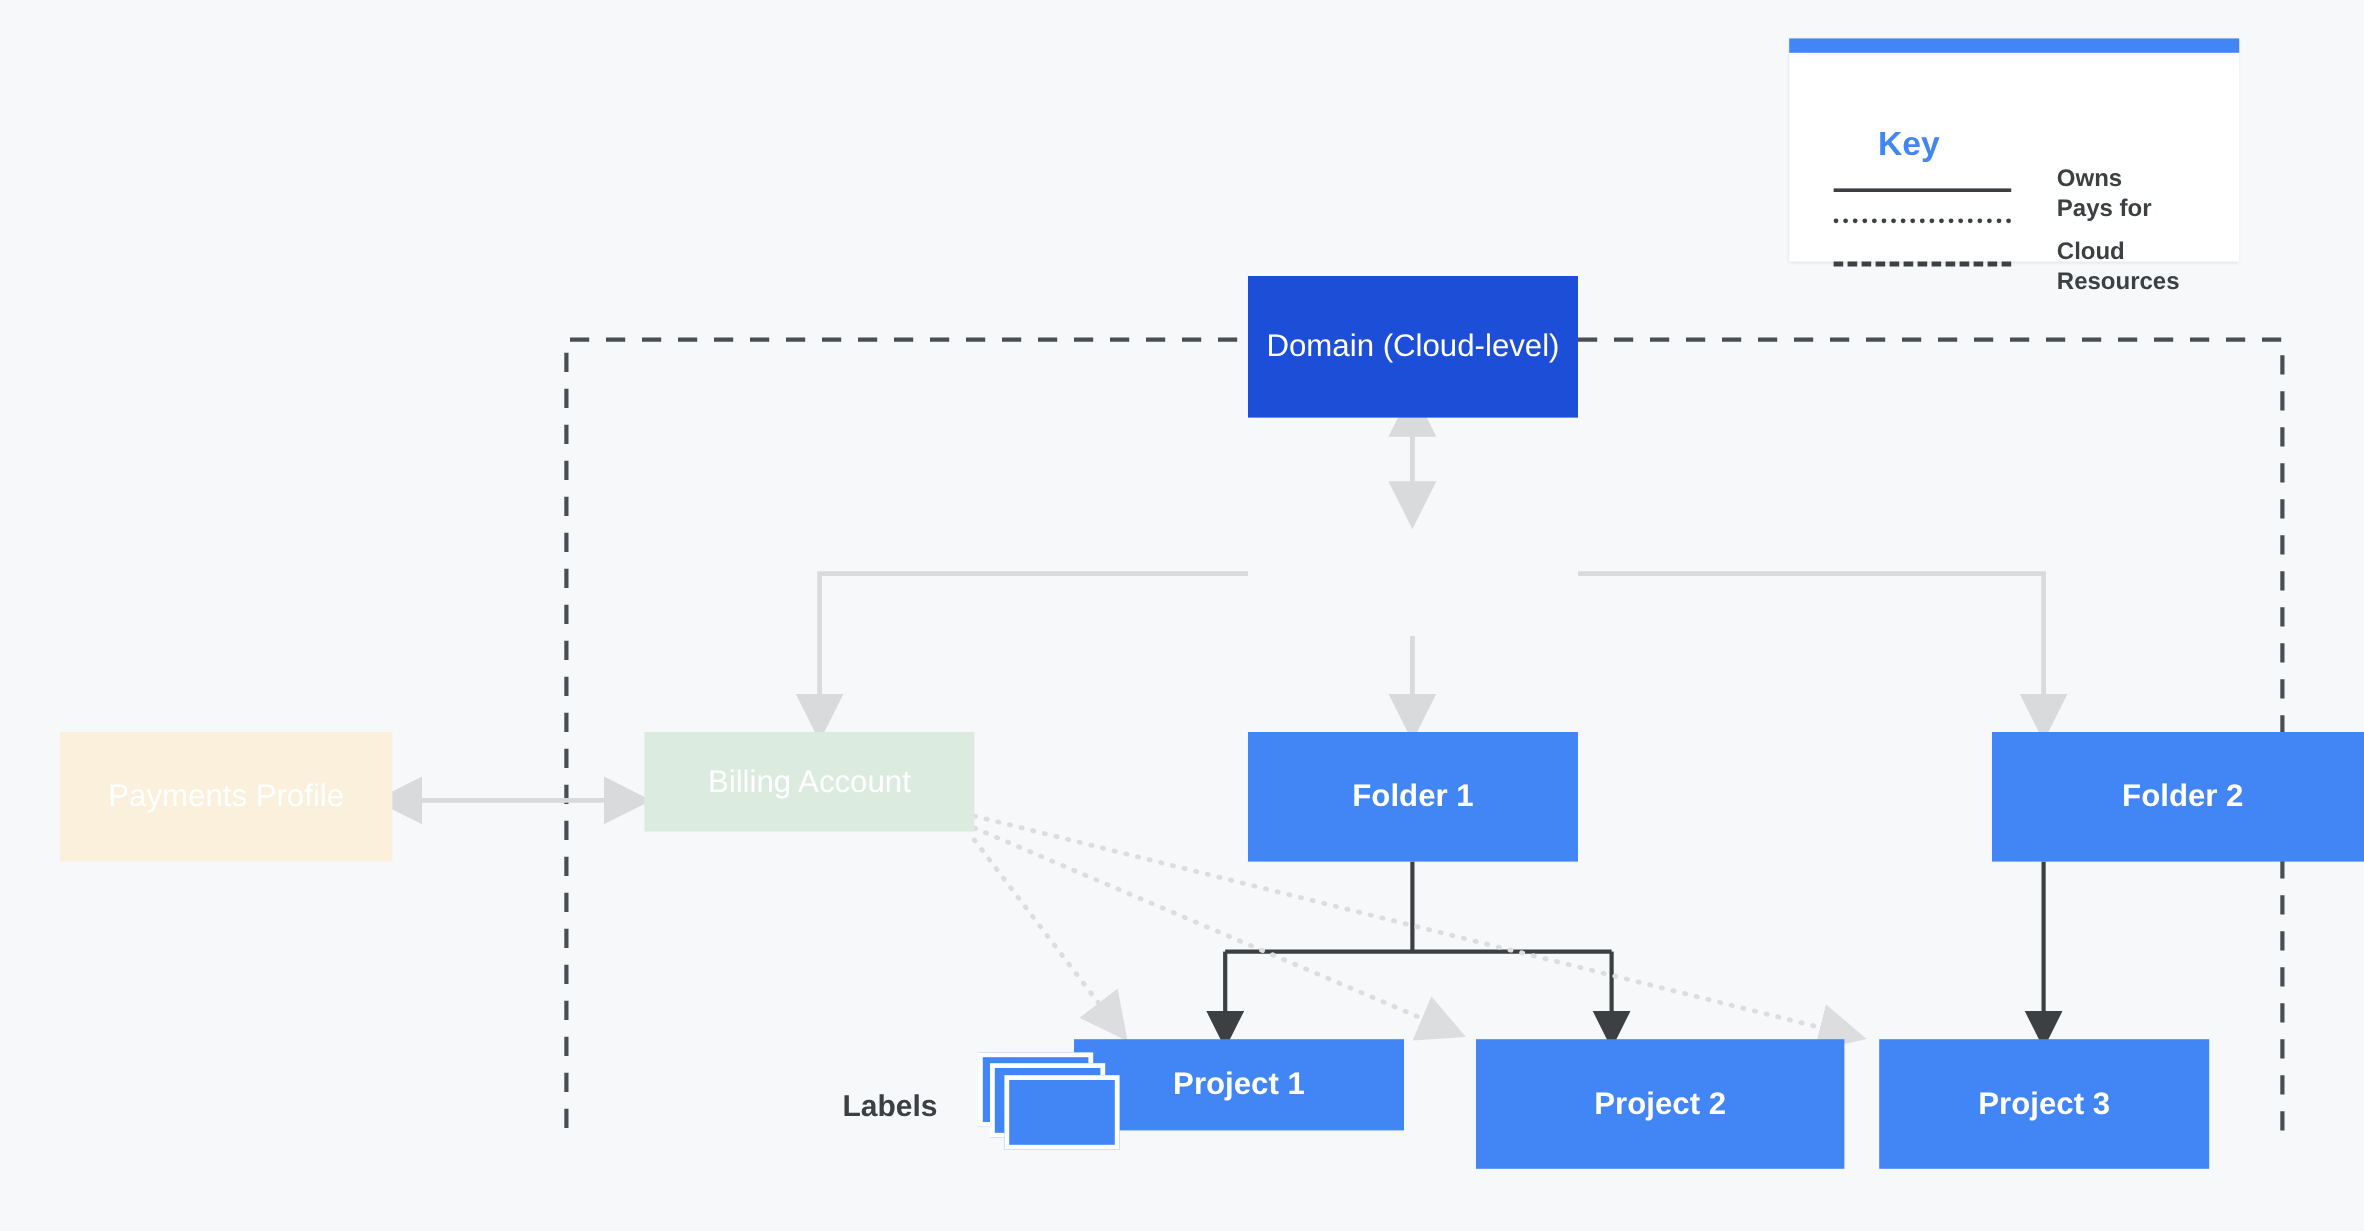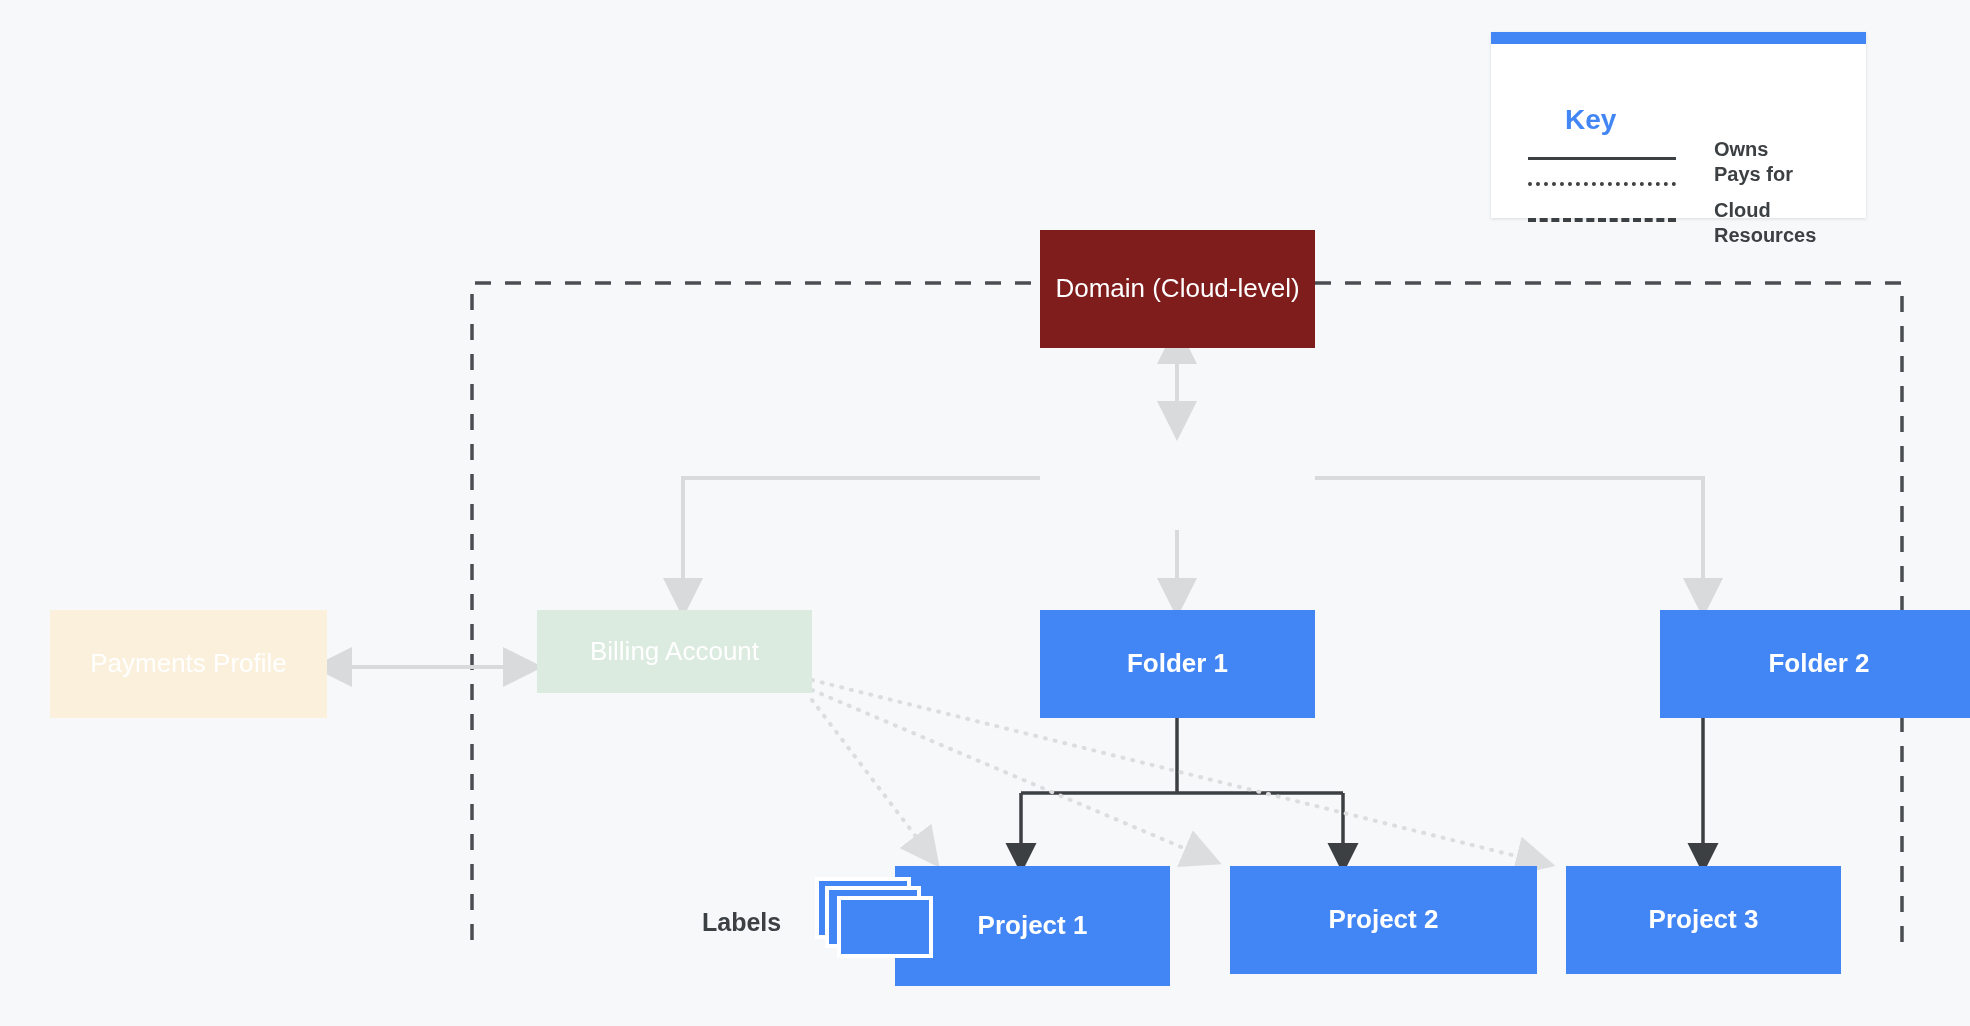--- a/index.html
+++ b/index.html
@@ -27,21 +27,21 @@
     display:flex;align-items:center;justify-content:center;
     text-align:center;
     box-sizing:border-box;
   }
   .node-label{
     font-size:26px;
     line-height:1.2;
     white-space:nowrap;
     pointer-events:none;
   }
-  .node.pink{background:#7f1d1d;}
+  .node.pink{background:#1d4ed8;}
   .node.pink .node-label{color:#FFFFFF;font-weight:400;}
   .node.cream{background:#FAF0DC;}
   .node.cream .node-label{color:#FFFFFF;font-weight:400;}
   .node.green{background:#DCEBE0;}
   .node.green .node-label{color:#FFFFFF;font-weight:400;}
   .node.blue{background:#4285F4;}
   .node.blue .node-label{color:#FFFFFF;font-weight:700;}
 
   
   .labels-text{
@@ -173,21 +173,21 @@
   </div>
 
   <div class="node blue" style="left:1040px;top:610px;width:275px;height:108px;">
     <span class="node-label">Folder 1</span>
   </div>
 
   <div class="node blue" style="left:1660px;top:610px;width:318px;height:108px;">
     <span class="node-label">Folder 2</span>
   </div>
 
-  <div class="node blue" style="left:895px;top:866px;width:275px;height:120px;align-items:center;">
+  <div class="node blue" style="left:895px;top:866px;width:275px;height:76px;align-items:center;">
     <span class="node-label">Project 1</span>
   </div>
 
   <div class="node blue" style="left:1230px;top:866px;width:307px;height:108px;">
     <span class="node-label">Project 2</span>
   </div>
 
   <div class="node blue" style="left:1566px;top:866px;width:275px;height:108px;">
     <span class="node-label">Project 3</span>
   </div>

